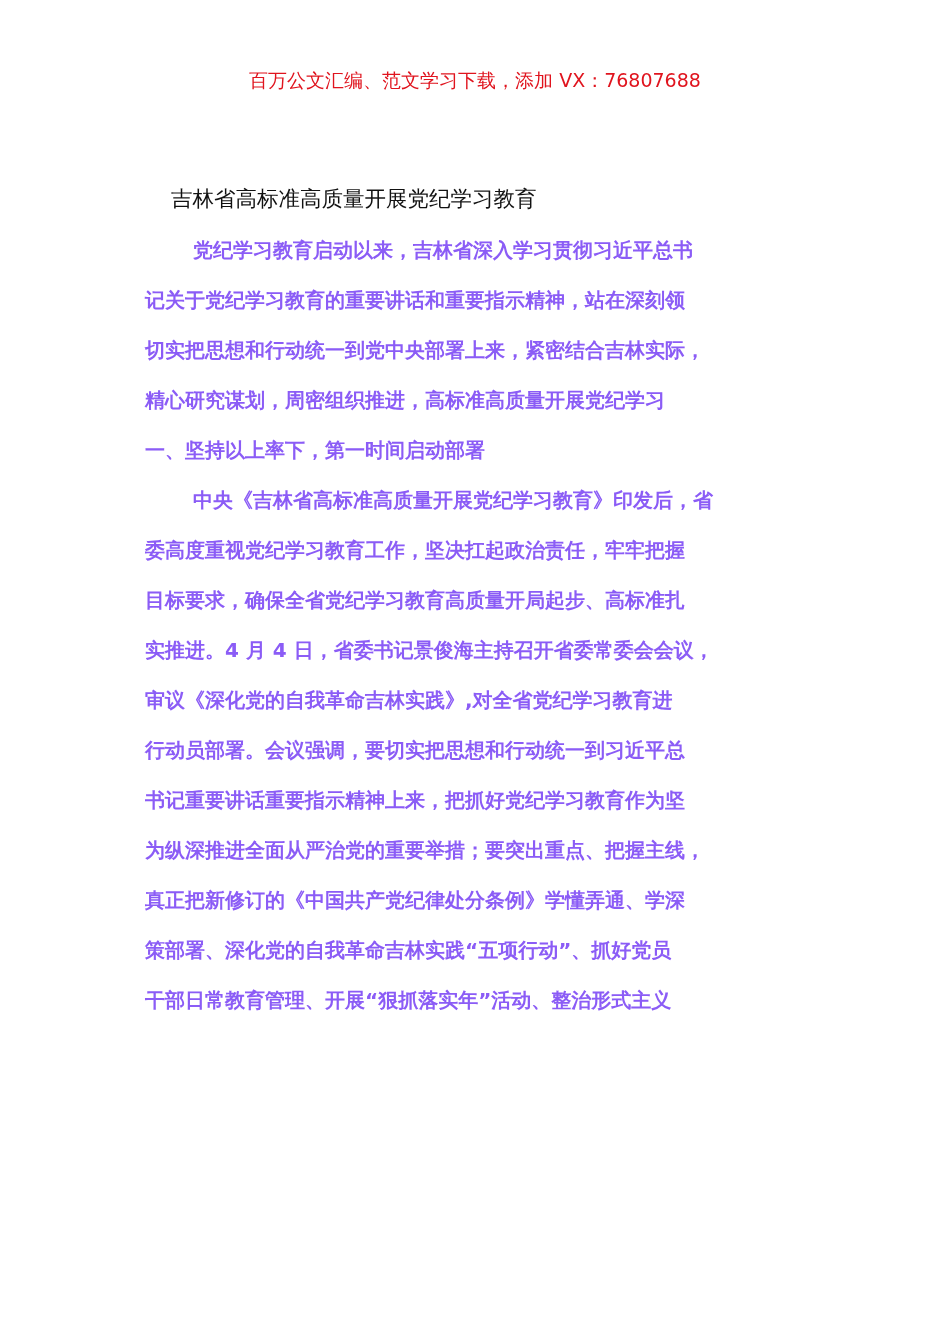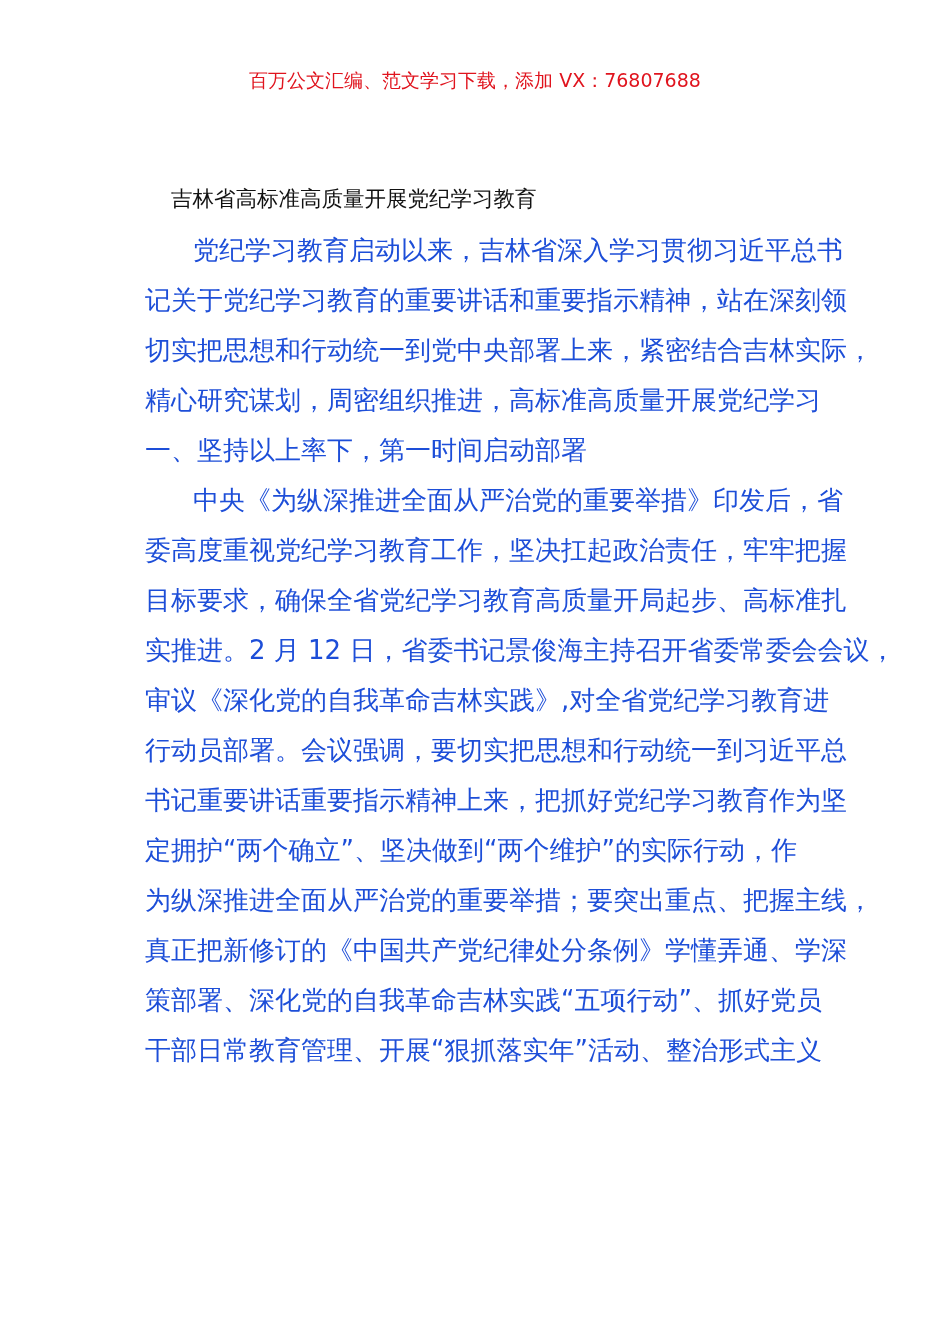--- a/index.html
+++ b/index.html
@@ -44,52 +44,52 @@
       white-space: nowrap;
       margin-left: 26px;
     }
     .body-text {
       position: absolute;
       left: 145px;
       top: 233px;
       width: 700px;
     }
     .line {
-      font-size: 26px;
+      font-size: 20px;
       height: 50px;
       line-height: 34px;
       white-space: nowrap;
-      color: #1d4ed8;
+      color: #8b5cf6;
+      font-weight: bold;
     }
     .indent {
       padding-left: 48px;
     }
   </style>
 </head>
 <body>
 
 <div class="page">
 
   <div class="watermark">百万公文汇编、范文学习下载，添加 VX：76807688</div>
 
   <div class="doc-title">吉林省高标准高质量开展党纪学习教育</div>
 
   <div class="body-text">
     <div class="line indent">党纪学习教育启动以来，吉林省深入学习贯彻习近平总书</div>
     <div class="line">记关于党纪学习教育的重要讲话和重要指示精神，站在深刻领</div>
     <div class="line">切实把思想和行动统一到党中央部署上来，紧密结合吉林实际，</div>
     <div class="line">精心研究谋划，周密组织推进，高标准高质量开展党纪学习</div>
     <div class="line">一、坚持以上率下，第一时间启动部署</div>
-    <div class="line indent">中央《为纵深推进全面从严治党的重要举措》印发后，省</div>
+    <div class="line indent">中央《吉林省高标准高质量开展党纪学习教育》印发后，省</div>
     <div class="line">委高度重视党纪学习教育工作，坚决扛起政治责任，牢牢把握</div>
     <div class="line">目标要求，确保全省党纪学习教育高质量开局起步、高标准扎</div>
-    <div class="line">实推进。2 月 12 日，省委书记景俊海主持召开省委常委会会议，</div>
+    <div class="line">实推进。4 月 4 日，省委书记景俊海主持召开省委常委会会议，</div>
     <div class="line">审议《深化党的自我革命吉林实践》,对全省党纪学习教育进</div>
     <div class="line">行动员部署。会议强调，要切实把思想和行动统一到习近平总</div>
     <div class="line">书记重要讲话重要指示精神上来，把抓好党纪学习教育作为坚</div>
-    <div class="line">定拥护“两个确立”、坚决做到“两个维护”的实际行动，作</div>
     <div class="line">为纵深推进全面从严治党的重要举措；要突出重点、把握主线，</div>
     <div class="line">真正把新修订的《中国共产党纪律处分条例》学懂弄通、学深</div>
     <div class="line">策部署、深化党的自我革命吉林实践“五项行动”、抓好党员</div>
     <div class="line">干部日常教育管理、开展“狠抓落实年”活动、整治形式主义</div>
   </div>
 
 </div>
 
 </body></html>

